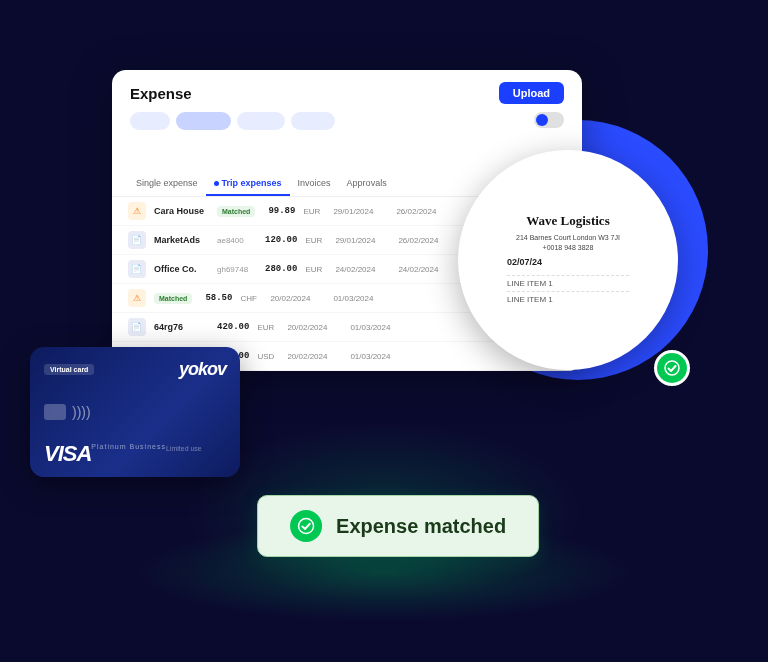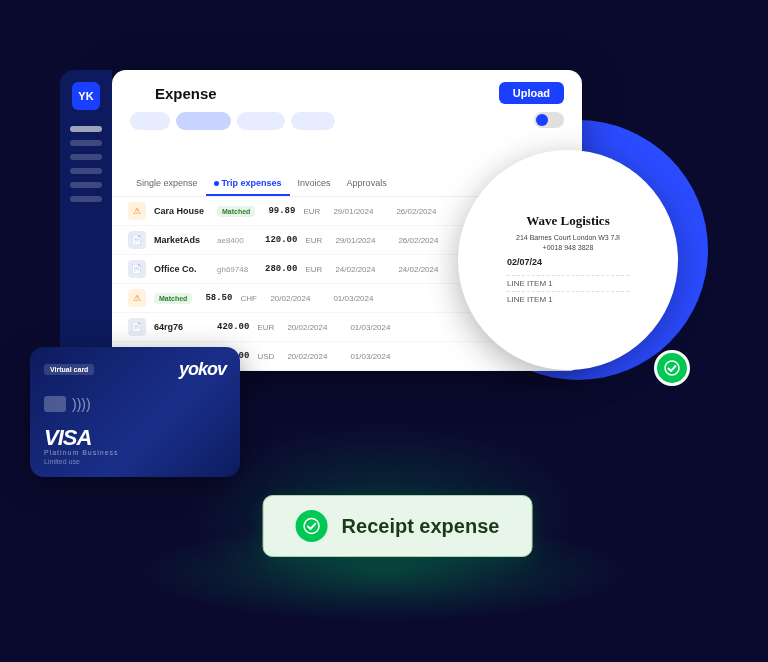--- a/index.html
+++ b/index.html
@@ -155,21 +155,20 @@
       display: flex;
       align-items: center;
       justify-content: space-between;
       padding: 12px 18px 8px;
     }
 
     .dashboard-title {
       font-size: 15px;
       font-weight: 700;
       color: #111;
-      margin-left: 25px;
     }
 
     .upload-btn {
       background: #1a3fff;
       color: white;
       border: none;
       border-radius: 6px;
       padding: 5px 14px;
       font-size: 11px;
       font-weight: 600;
@@ -437,21 +436,21 @@
       border-radius: 3px;
     }
 
     .card-nfc {
       color: rgba(255,255,255,0.5);
       font-size: 14px;
     }
 
     .card-bottom {
       display: flex;
-      flex-direction: column;
+      flex-direction: row;
     }
 
     .visa-logo {
       color: white;
       font-size: 22px;
       font-weight: 900;
       font-style: italic;
       letter-spacing: -1px;
       line-height: 1;
     }
@@ -519,31 +518,20 @@
 </head>
 <body>
 
 <div class="scene">
 
   <div class="bg-glow"></div>
   <div class="green-glow"></div>
 
   <div class="blue-circle"></div>
 
-  <div class="sidebar">
-    <div class="sidebar-logo">
-      <span>YK</span>
-    </div>
-    <div class="sidebar-nav-item active"></div>
-    <div class="sidebar-nav-item"></div>
-    <div class="sidebar-nav-item"></div>
-    <div class="sidebar-nav-item"></div>
-    <div class="sidebar-nav-item"></div>
-    <div class="sidebar-nav-item"></div>
-  </div>
 
   <div class="dashboard-card" style="left:112px; top:70px; width:470px;">
     <div class="dashboard-header">
       <span class="dashboard-title">Expense</span>
       <button class="upload-btn">Upload</button>
     </div>
 
     <div class="dashboard-filters">
       <div class="filter-pill"></div>
       <div class="filter-pill"></div>
@@ -670,16 +658,16 @@
     </div>
   </div>
 
   <div class="receipt-matched-banner">
     <div class="matched-icon">
       <svg viewBox="0 0 24 24" width="18" height="18" fill="none">
         <circle cx="12" cy="12" r="10" stroke="white" stroke-width="2"></circle>
         <path d="M7 12.5L10.5 16L17 9" stroke="white" stroke-width="2.5" stroke-linecap="round" stroke-linejoin="round"></path>
       </svg>
     </div>
-    <span class="matched-text">Receipt expense</span>
+    <span class="matched-text">Expense matched</span>
   </div>
 
 </div>
 
 </body></html>

